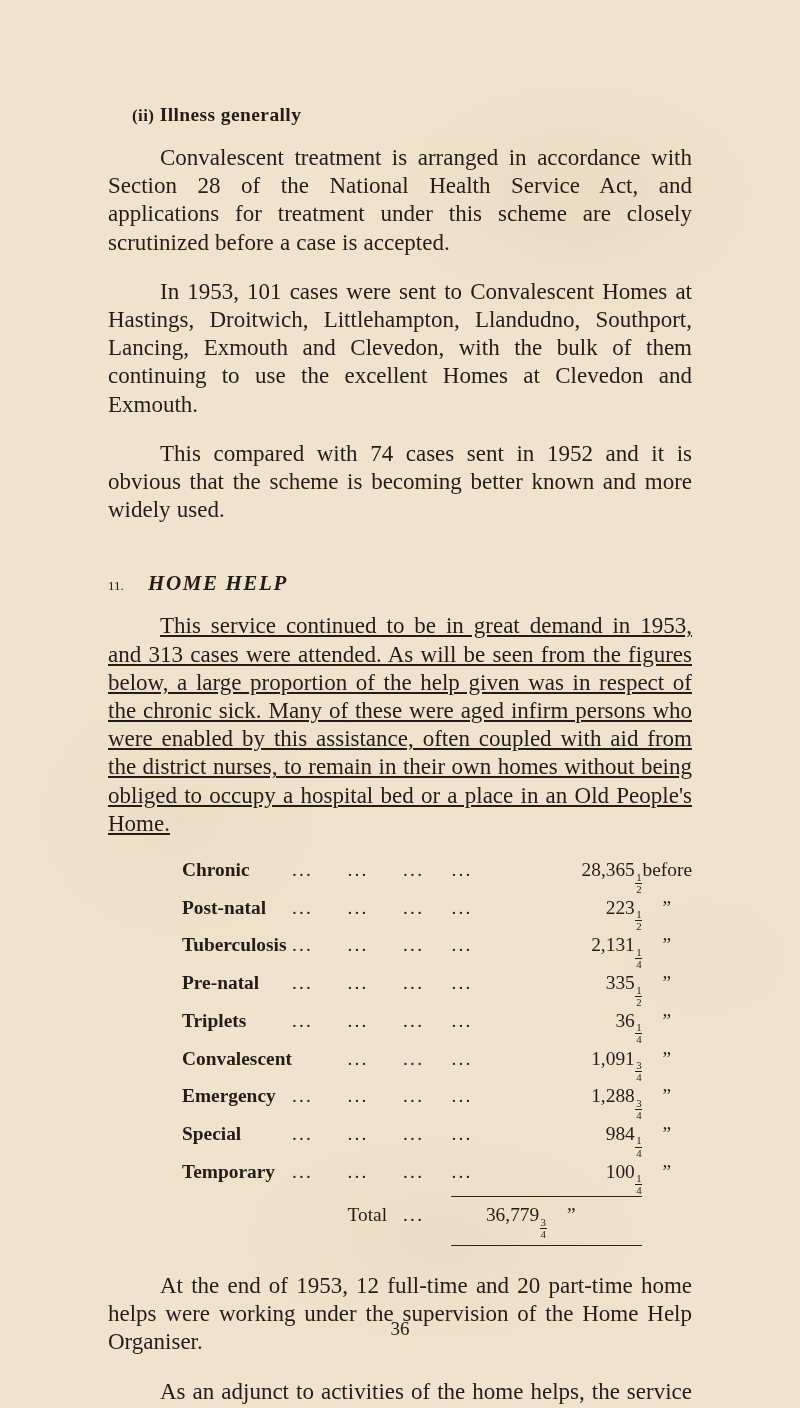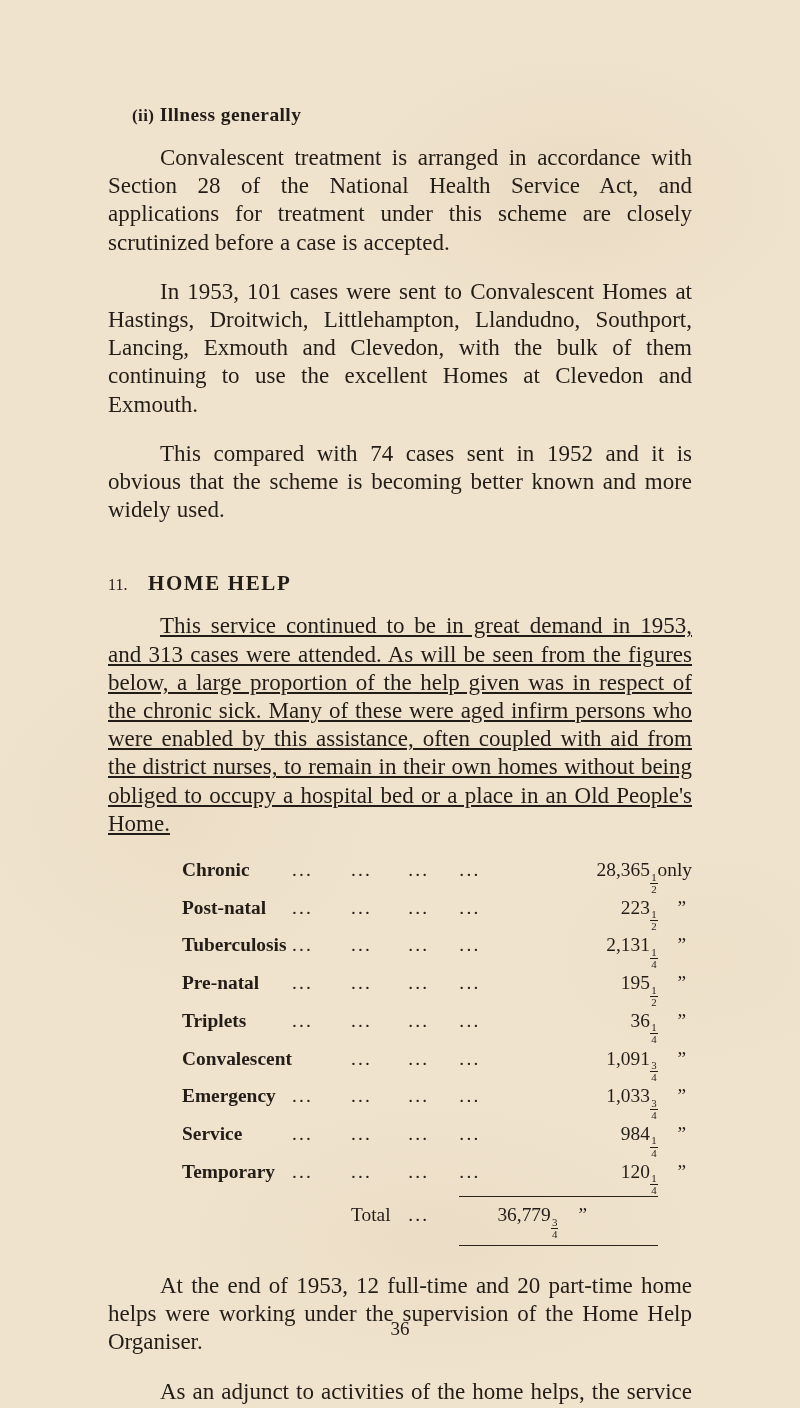--- a/index.html
+++ b/index.html
@@ -51,27 +51,28 @@
     font-size: 17px;
   }
 
   .section-head {
     margin: 0 0 16px 0;
     display: flex;
     align-items: baseline;
     gap: 14px;
   }
   .section-head .sec-num {
-    font-size: 16px;
+    font-size: 13px;
     width: 26px;
   }
   .section-head .sec-title {
     font-weight: bold;
     font-size: 21px;
     letter-spacing: 1.6px;
+    font-style: italic;
   }
 
   
   p.body {
     margin: 0 0 21px 0;
     font-size: 23px;
     line-height: 28.2px;
     text-align: justify;
     text-indent: 52px;
     word-spacing: 0.4px;
@@ -194,21 +195,21 @@
           <tr>
             <td class="lbl">Chronic</td>
             <td class="dots d1">...</td>
             <td class="dots">...</td>
             <td class="dots">...</td>
             <td class="dots">...</td>
             <td class="val"><span>28,365</span><span class="frac">
                   <span class="num">1</span>
                   <span class="den">2</span>
                 </span></td>
-            <td class="unit">only</td>
+            <td class="unit">before</td>
           </tr>
 
           <tr>
             <td class="lbl">Post-natal</td>
             <td class="dots d1">...</td>
             <td class="dots">...</td>
             <td class="dots">...</td>
             <td class="dots">...</td>
             <td class="val"><span>223</span><span class="frac">
                   <span class="num">1</span>
@@ -230,21 +231,21 @@
             <td class="unit ditto">”</td>
           </tr>
 
 
           <tr>
             <td class="lbl">Pre-natal</td>
             <td class="dots d1">...</td>
             <td class="dots">...</td>
             <td class="dots">...</td>
             <td class="dots">...</td>
-            <td class="val"><span>195</span><span class="frac">
+            <td class="val"><span>335</span><span class="frac">
                   <span class="num">1</span>
                   <span class="den">2</span>
                 </span></td>
             <td class="unit ditto">”</td>
           </tr>
 
           <tr>
             <td class="lbl">Triplets</td>
             <td class="dots d1">...</td>
             <td class="dots">...</td>
@@ -269,47 +270,47 @@
                 </span></td>
             <td class="unit ditto">”</td>
           </tr>
 
           <tr>
             <td class="lbl">Emergency</td>
             <td class="dots d1">...</td>
             <td class="dots">...</td>
             <td class="dots">...</td>
             <td class="dots">...</td>
-            <td class="val"><span>1,033</span><span class="frac">
+            <td class="val"><span>1,288</span><span class="frac">
                   <span class="num">3</span>
                   <span class="den">4</span>
                 </span></td>
             <td class="unit ditto">”</td>
           </tr>
 
           <tr>
-            <td class="lbl">Service</td>
+            <td class="lbl">Special</td>
             <td class="dots d1">...</td>
             <td class="dots">...</td>
             <td class="dots">...</td>
             <td class="dots">...</td>
             <td class="val"><span>984</span><span class="frac">
                   <span class="num">1</span>
                   <span class="den">4</span>
                 </span></td>
             <td class="unit ditto">”</td>
           </tr>
 
           <tr>
             <td class="lbl">Temporary</td>
             <td class="dots d1">...</td>
             <td class="dots">...</td>
             <td class="dots">...</td>
             <td class="dots">...</td>
-            <td class="val"><span>120</span><span class="frac">
+            <td class="val"><span>100</span><span class="frac">
                   <span class="num">1</span>
                   <span class="den">4</span>
                 </span></td>
             <td class="unit ditto">”</td>
           </tr>
 
           <tr class="rule-row">
             <td colspan="4"></td>
             <td class="rule-cell" colspan="2">
               <div class="rule rule-top"></div>

